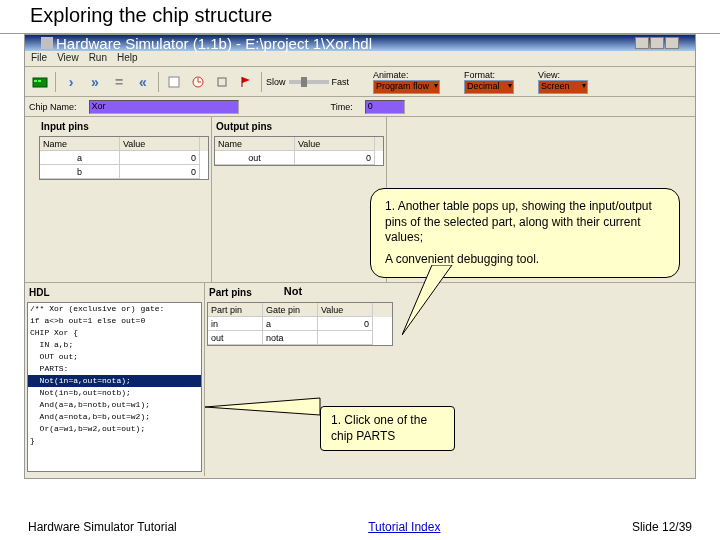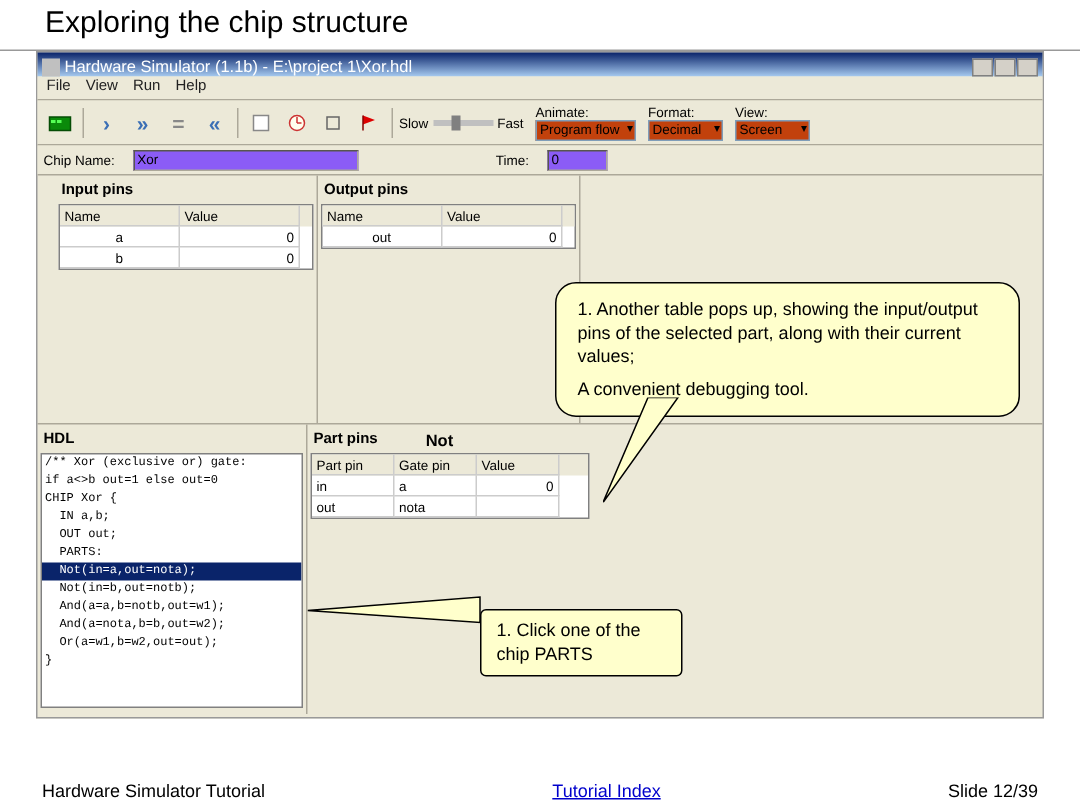--- a/index.html
+++ b/index.html
@@ -1,34 +1,34 @@
 <!DOCTYPE html>
 <html><head>
 <meta charset="utf-8">
 <style>
   * { box-sizing: border-box; margin: 0; padding: 0; }
   body { width: 720px; height: 540px; font-family: Arial, sans-serif; font-size: 11px; background: #fff; position: relative; overflow: hidden; }
   .slide-title { font-size: 20px; font-weight: normal; padding: 4px 30px 6px; border-bottom: 1px solid #999; }
   .app-window { margin: 0 24px; border: 1px solid #999; background: #ece9d8; height: 445px; position: relative; }
-  .title-bar { background: linear-gradient(#0a246a,#a6caf0); height: 16px; display: flex; align-items: flex-end; padding: 0 3px; color: #fff; font-size: 11px; }
+  .title-bar { background: linear-gradient(#0a246a,#a6caf0); height: 16px; display: flex; align-items: center; padding: 0 16px; color: #fff; font-size: 15px; }
   .title-bar .tb-icon { width: 12px; height: 12px; background: #c0c0c0; margin-right: 3px; }
   .title-bar .wbtns { margin-left: auto; display: flex; gap: 1px; }
   .title-bar .wbtn { width: 14px; height: 12px; background: #d4d0c8; border: 1px solid #808080; }
   .menu-bar { background: #ece9d8; height: 16px; display: flex; gap: 10px; padding: 1px 6px; font-size: 10px; color: #222; border-bottom: 1px solid #aca899; }
   .menu-bar span { }
   .toolbar { background: #ece9d8; height: 30px; display: flex; align-items: center; gap: 2px; padding: 2px 4px; border-bottom: 1px solid #aca899; }
   .tbtn { width: 22px; height: 22px; display: flex; align-items: center; justify-content: center; background: #ece9d8; }
   .chev { font-size: 14px; font-weight: bold; }
   .chev.blue { color: #3b6fb5; }
   .chev.gray { color: #888; }
   .toolbar .sep { width: 1px; height: 20px; background: #aca899; margin: 0 2px; }
   .slider-grp { display: flex; align-items: center; gap: 3px; font-size: 9px; }
   .slider { width: 40px; height: 4px; background: #c0c0c0; position: relative; }
   .slider::after { content:""; position:absolute; width:6px; height:10px; background:#808080; top:-3px; left:30%; }
-  .lbl-stack { display: flex; flex-direction: column; font-size: 9px; gap: 0; margin-left: 6px; }
+  .lbl-stack { display: flex; flex-direction: column; font-size: 9px; gap: 0; margin-left: 22px; }
   .lbl-row { display: flex; align-items: center; gap: 3px; }
   .dropdown { border: 1px solid #7f9db9; background: #c2410c; height: 14px; font-size: 9px; padding: 0 10px 0 2px; position: relative; min-width: 60px; }
   .dropdown::after { content:"▾"; position:absolute; right:1px; top:0; font-size:8px; }
   .chip-row { background: #ece9d8; height: 20px; display: flex; align-items: center; gap: 12px; padding: 2px 4px; border-bottom: 1px solid #aca899; font-size: 9px; }
   .text-field { border: 1px inset #aca899; background: #8b5cf6; height: 14px; padding: 0 2px; font-size: 9px; }
   .cols { display: flex; height: 165px; padding-left: 12px; }
   .col { border-right: 1px solid #aca899; padding: 2px; }
   .col-hdr { font-size: 10px; font-weight: bold; padding: 2px 2px 4px; }
   .tbl { border: 1px solid #808080; background: #fff; font-size: 9px; }
   .tbl-row { display: flex; }
@@ -192,21 +192,21 @@
         <div class="hdl-line">  PARTS:</div>
         <div class="hdl-line sel">  Not(in=a,out=nota);</div>
         <div class="hdl-line">  Not(in=b,out=notb);</div>
         <div class="hdl-line">  And(a=a,b=notb,out=w1);</div>
         <div class="hdl-line">  And(a=nota,b=b,out=w2);</div>
         <div class="hdl-line">  Or(a=w1,b=w2,out=out);</div>
         <div class="hdl-line">}</div>
       </div>
     </div>
     <div class="partpins-pane" style="width:190px">
-      <div style="display:flex;align-items:center;gap:30px">
+      <div style="display:flex;align-items:flex-start;gap:30px">
         <span class="col-hdr">Part pins</span>
         <span style="font-weight:bold;font-size:11px">Not</span>
       </div>
       <div class="tbl">
         <div class="tbl-row hdr">
           <div class="tbl-cell" style="width:55px">Part pin</div>
           <div class="tbl-cell" style="width:55px">Gate pin</div>
           <div class="tbl-cell" style="width:55px">Value</div>
         </div>
         <div class="tbl-row">

